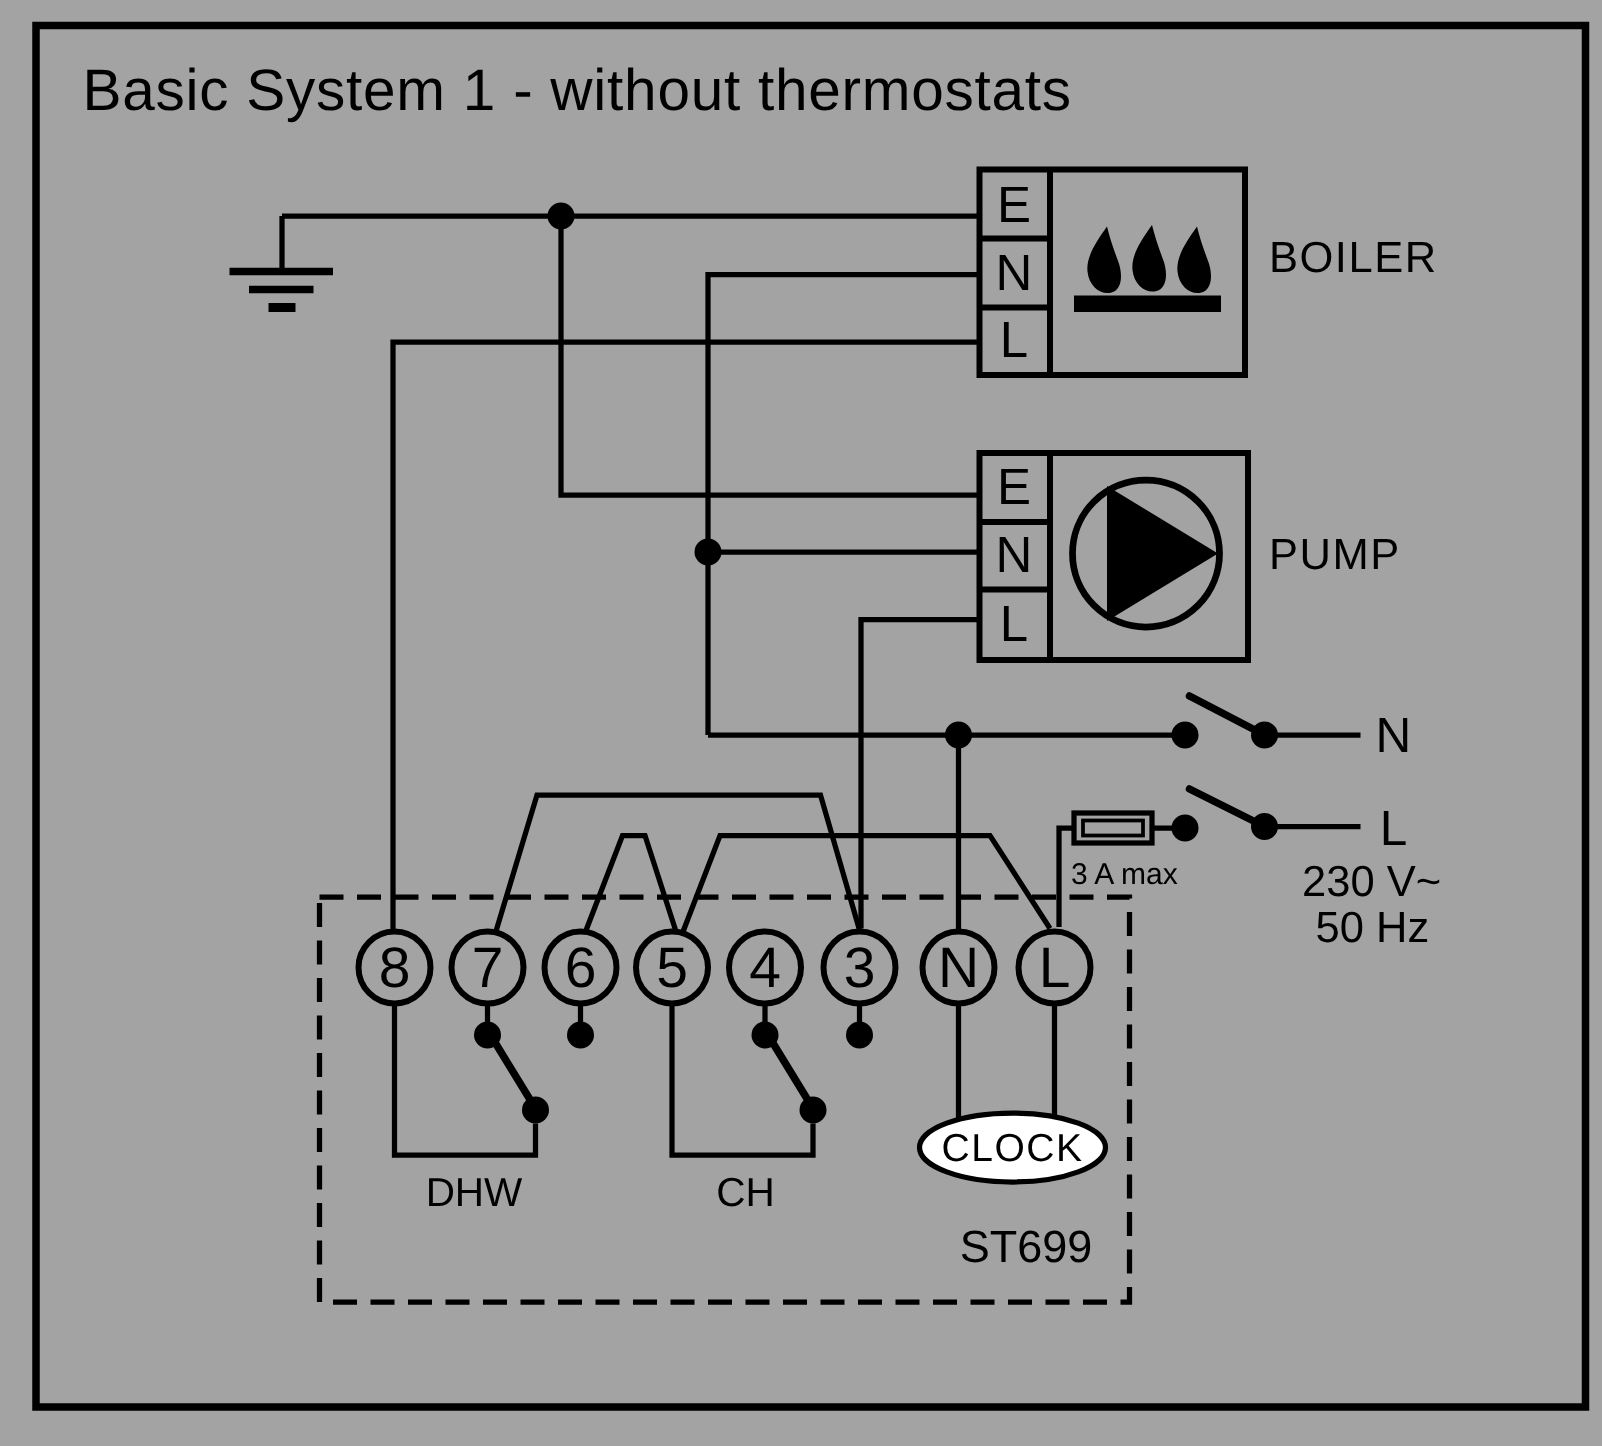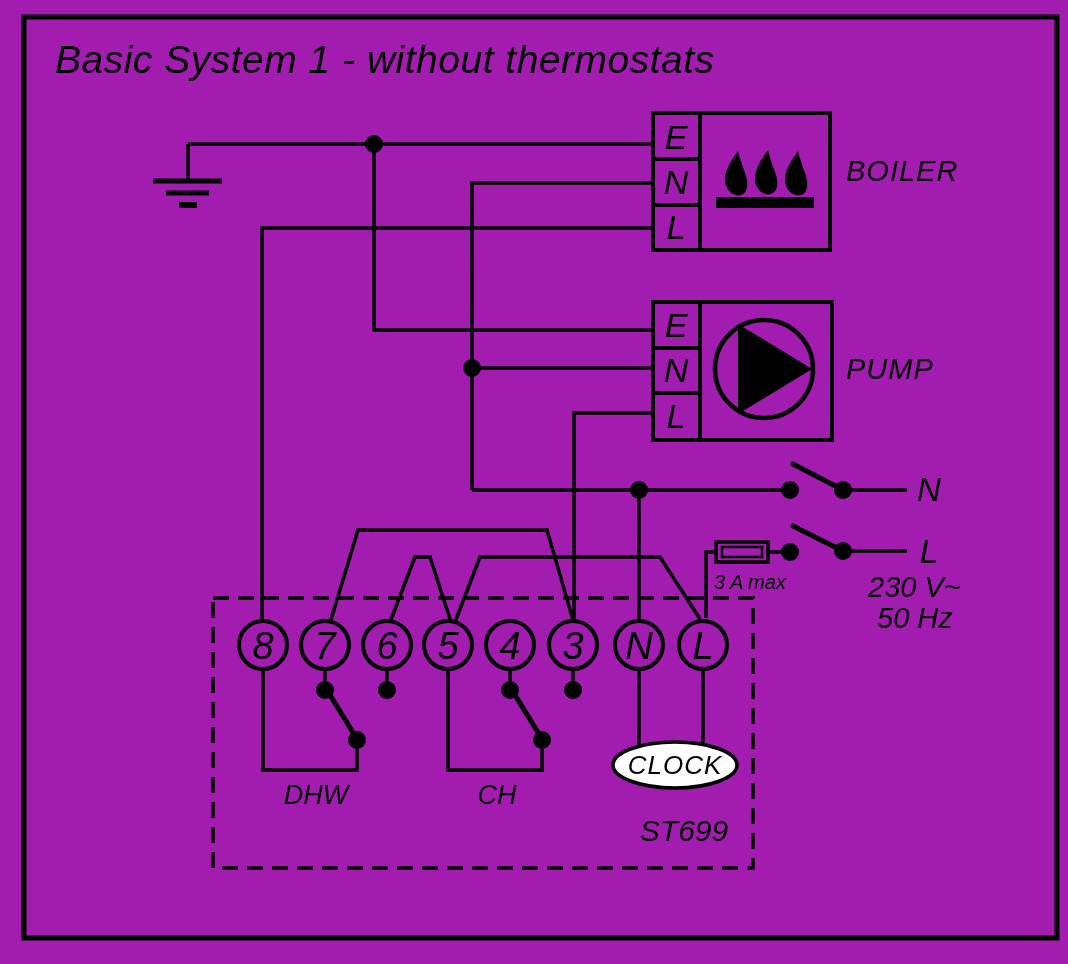--- a/index.html
+++ b/index.html
@@ -1,16 +1,16 @@
 <!DOCTYPE html>
 <html><head>
 <meta charset="utf-8">
 <style>
   html,body{margin:0;padding:0;background:#ffffff;}
-  .stage{position:relative;width:1068px;height:964px;background:#a21caf;overflow:hidden;font-style:italic;}
+  .stage{position:relative;width:1068px;height:964px;background:#a3a3a3;overflow:hidden;}
   svg{display:block;}
   text{font-family:"Liberation Sans","DejaVu Sans",sans-serif;fill:#000000;}
   .wire{stroke:#000000;stroke-width:3.5;fill:none;}
   .thick{stroke:#000000;stroke-width:4;fill:none;}
   .blade{stroke:#000000;stroke-width:5;fill:none;stroke-linecap:round;}
   .dot{fill:#000000;stroke:none;}
   .boxline{stroke:#000000;stroke-width:4;fill:none;}
   .dashbox{stroke:#000000;stroke-width:3.5;fill:none;stroke-dasharray:16 9;}
 </style>
 </head>

